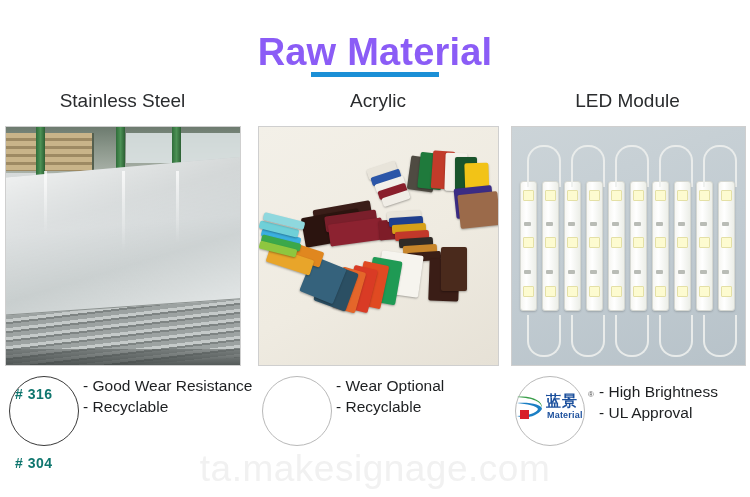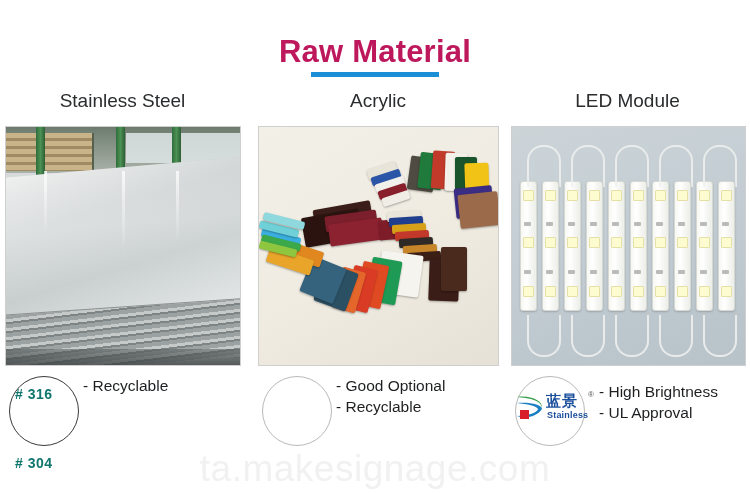--- a/index.html
+++ b/index.html
@@ -7,21 +7,21 @@
     width:750px;height:497px;
     background:#ffffff;
     font-family:"Liberation Sans","DejaVu Sans",sans-serif;
     position:relative;overflow:hidden;
   }
   .page{position:absolute;inset:0;}
 
   
   .title-wrap{position:absolute;left:0;top:34px;width:750px;text-align:center;}
   .title{
-    font-size:31px;font-weight:bold;color:#be185d;
+    font-size:38px;font-weight:bold;color:#8b5cf6;
     letter-spacing:.2px;line-height:36px;
   }
   .title-rule{
     position:absolute;left:50%;top:72px;transform:translateX(-50%);
     width:128px;height:5px;background:#1b8fd6;
   }
 
   
   .col-heads{position:absolute;left:0;top:89px;width:602px;height:26px;}
   .col-head{
@@ -361,43 +361,44 @@
           <div class="mark m2"></div>
         </div>
       </div>
   </div>
 
   <div class="feature f1">
     <div class="badge-circle"></div>
     <div class="grade g1"># 316</div>
     <div class="grade g2"># 304</div>
     <div class="bullets">
+      <div>- Good Wear Resistance</div>
       <div>- Recyclable</div>
     </div>
   </div>
 
   <div class="feature f2">
     <div class="badge-circle"></div>
     <div class="bullets">
-      <div>- Good Optional</div>
+      <div>- Wear Optional</div>
       <div>- Recyclable</div>
     </div>
   </div>
 
   <div class="feature f3">
     <div class="badge-circle"></div>
     <div class="blueview">
       <svg class="bv-swoosh" viewBox="0 0 30 26">
         <path d="M2 3 C16 1, 28 7, 27 14 C26 6, 14 4, 2 3 Z" fill="#3a9e4a"></path>
         <path d="M2 9 C16 8, 27 11, 27 15 C22 23, 10 25, 2 22 C12 22, 22 19, 23 15 C22 12, 12 10, 2 9 Z" fill="#1b7fc4"></path>
       </svg>
       <div class="bv-red"></div>
       <div class="bv-cn">蓝景</div>
       <div class="bv-r">®</div>
-      <div class="bv-en">Stainless</div>
+      <div class="bv-en">Material</div>
     </div>
     <div class="bullets">
       <div>- High Brightness</div>
       <div>- UL Approval</div>
     </div>
   </div>
 
   <div class="watermark">ta.makesignage.com</div>
 
 </div>

